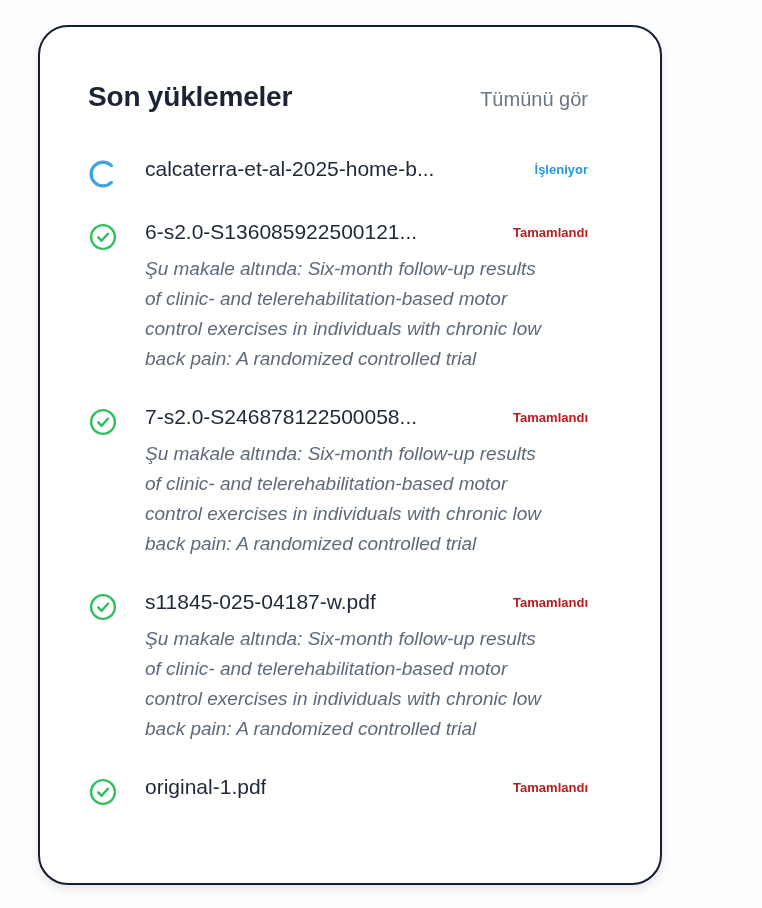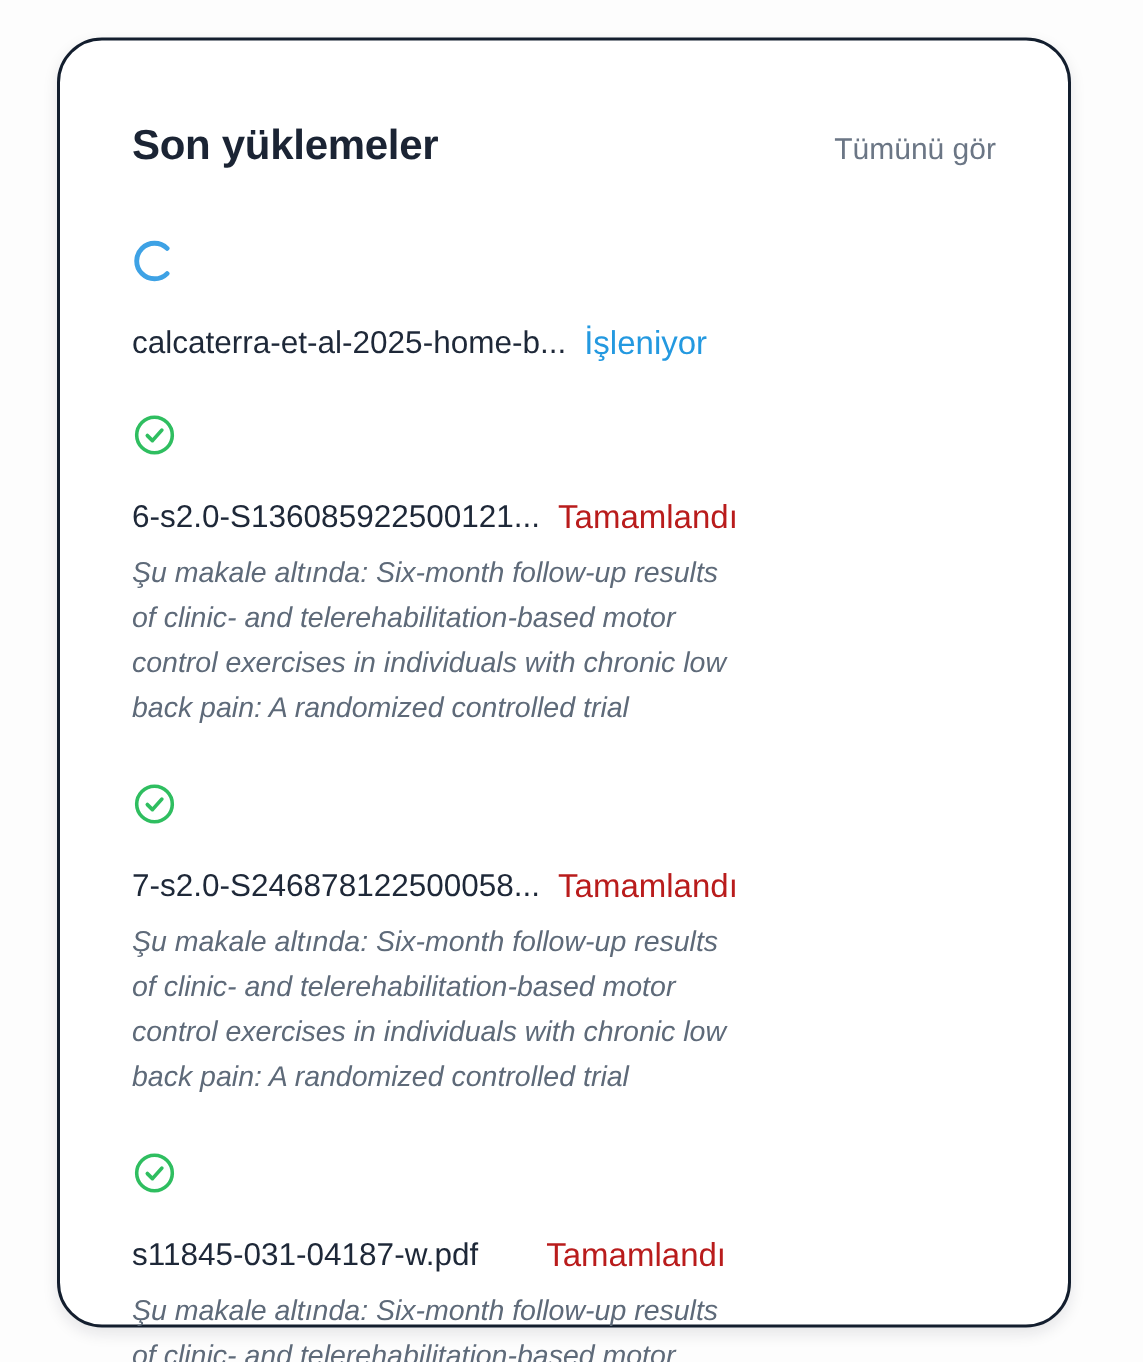--- a/index.html
+++ b/index.html
@@ -5,26 +5,26 @@
   * { margin: 0; padding: 0; box-sizing: border-box; }
   html, body {
     width: 762px; height: 908px;
     background: #fdfdfd;
     font-family: "Liberation Sans", "DejaVu Sans", sans-serif;
     overflow: hidden;
   }
   .card {
     position: absolute;
     left: 38px; top: 25px;
-    width: 676px; height: 860px;
+    width: 624px; height: 860px;
     background: #ffffff;
     border: 2px solid #131e2e;
     border-radius: 30px;
     box-shadow: 0 4px 10px rgba(16,24,40,0.10);
-    padding: 54px 48px 46px 48px;
+    padding: 54px 72px 46px 48px;
   }
   .card-header {
     display: flex;
     justify-content: space-between;
     align-items: baseline;
   }
   .card-title {
     font-size: 28px;
     font-weight: 700;
     color: #1b2434;
@@ -36,21 +36,20 @@
     color: #6b7685;
     cursor: pointer;
     text-decoration: none;
   }
   .upload-list { margin-top: 44px; }
   .upload-row {
     display: flex;
     align-items: flex-start;
     gap: 27px;
     margin-bottom: 31px;
-    flex-direction: column;
   }
   .upload-row:last-child { margin-bottom: 0; }
   .row-icon {
     width: 30px; height: 30px;
     flex-shrink: 0;
     margin-top: 2px;
   }
   .row-body { flex: 1; min-width: 0; }
   .row-head {
     display: flex;
@@ -59,22 +58,22 @@
     gap: 12px;
   }
   .filename {
     font-size: 21px;
     font-weight: 500;
     color: #1e2838;
     white-space: nowrap;
     overflow: hidden;
   }
   .status {
-    font-size: 22px;
-    font-weight: 400;
+    font-size: 13px;
+    font-weight: 700;
     white-space: nowrap;
     flex-shrink: 0;
   }
   .status.processing { color: #2499e0; }
   .status.done { color: #b91c1c; }
   .subtitle {
     margin-top: 10px;
     font-size: 19px;
     line-height: 30px;
     font-weight: 400;
@@ -152,21 +151,21 @@
 
     <div class="upload-row">
       <span class="row-icon">
         <svg width="30" height="30" viewBox="0 0 24 24" fill="none">
           <circle cx="12" cy="12" r="9.5" stroke="#2fbe60" stroke-width="1.9"></circle>
           <path d="M8.2 12.3 L10.9 15 L15.9 9.4" stroke="#2fbe60" stroke-width="2" stroke-linecap="round" stroke-linejoin="round"></path>
         </svg>
       </span>
       <div class="row-body">
         <div class="row-head">
-          <span class="filename">s11845-031-04187-w.pdf</span>
+          <span class="filename">s11845-025-04187-w.pdf</span>
           <span class="status done">Tamamlandı</span>
         </div>
         <div class="subtitle">Şu makale altında: Six-month follow-up results
 of clinic- and telerehabilitation-based motor
 control exercises in individuals with chronic low
 back pain: A randomized controlled trial</div>
       </div>
     </div>
 
     <div class="upload-row">

